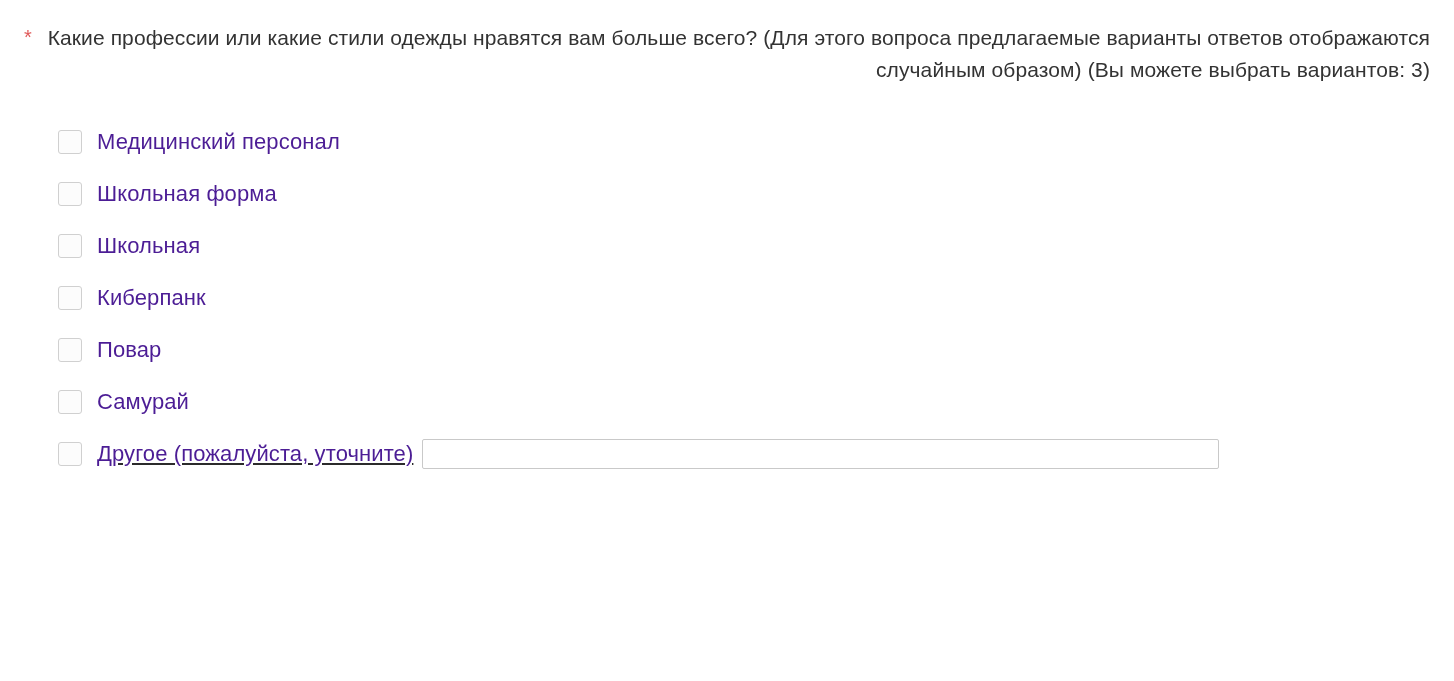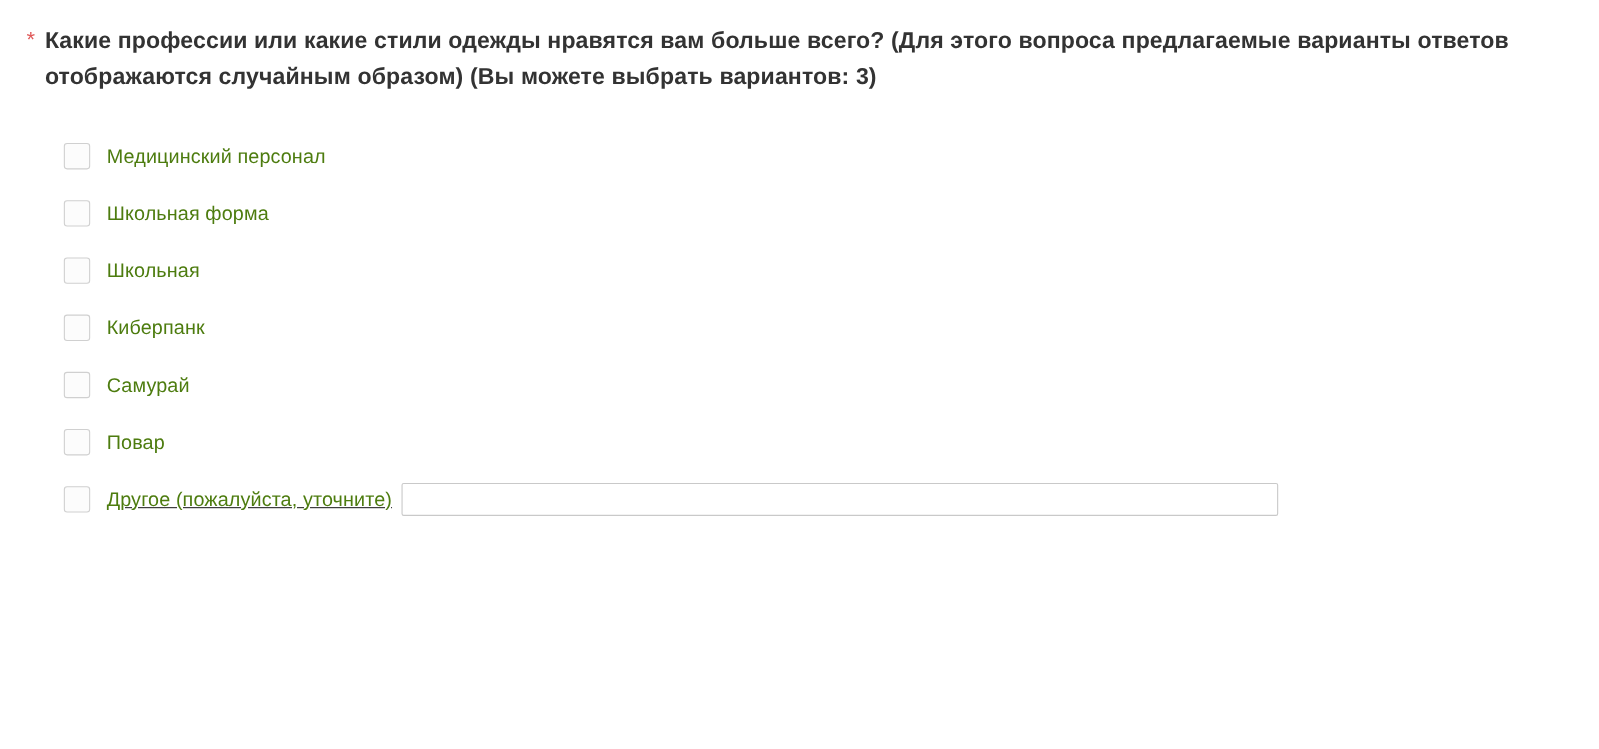--- a/index.html
+++ b/index.html
@@ -32,22 +32,23 @@
     line-height: 30px;
     margin-right: 9px;
     flex: 0 0 auto;
     user-select: none;
   }
 
   .question-text {
     font-size: 21px;
     line-height: 1.52;
     color: #333333;
-    font-weight: 700;
+    font-weight: 400;
     letter-spacing: 0.1px;
+    text-align: right;
   }
 
   .options {
     margin-top: 30px;
     padding-left: 34px;
   }
 
   .option-row {
     display: flex;
     align-items: center;
@@ -59,22 +60,22 @@
     height: 24px;
     box-sizing: border-box;
     border: 1px solid #d0d0d0;
     border-radius: 3px;
     background: #fcfcfc;
     flex: 0 0 auto;
     margin-right: 15px;
   }
 
   .option-label {
-    font-size: 18px;
-    color: #4d7c0f;
+    font-size: 22px;
+    color: #4c1d95;
     line-height: 24px;
     letter-spacing: 0.1px;
     white-space: nowrap;
   }
 
   .other-row {
     display: flex;
     align-items: center;
     height: 52px;
     text-decoration: underline;
@@ -127,26 +128,26 @@
       <span class="option-label">Школьная</span>
     </div>
 
     <div class="option-row">
       <span class="checkbox"></span>
       <span class="option-label">Киберпанк</span>
     </div>
 
     <div class="option-row">
       <span class="checkbox"></span>
-      <span class="option-label">Самурай</span>
+      <span class="option-label">Повар</span>
     </div>
 
     <div class="option-row">
       <span class="checkbox"></span>
-      <span class="option-label">Повар</span>
+      <span class="option-label">Самурай</span>
     </div>
 
 
     <div class="other-row">
       <span class="checkbox"></span>
       <span class="option-label">Другое (пожалуйста, уточните)</span>
       <textarea class="other-input" placeholder="" style=""></textarea>
     </div>
 
   </div>

